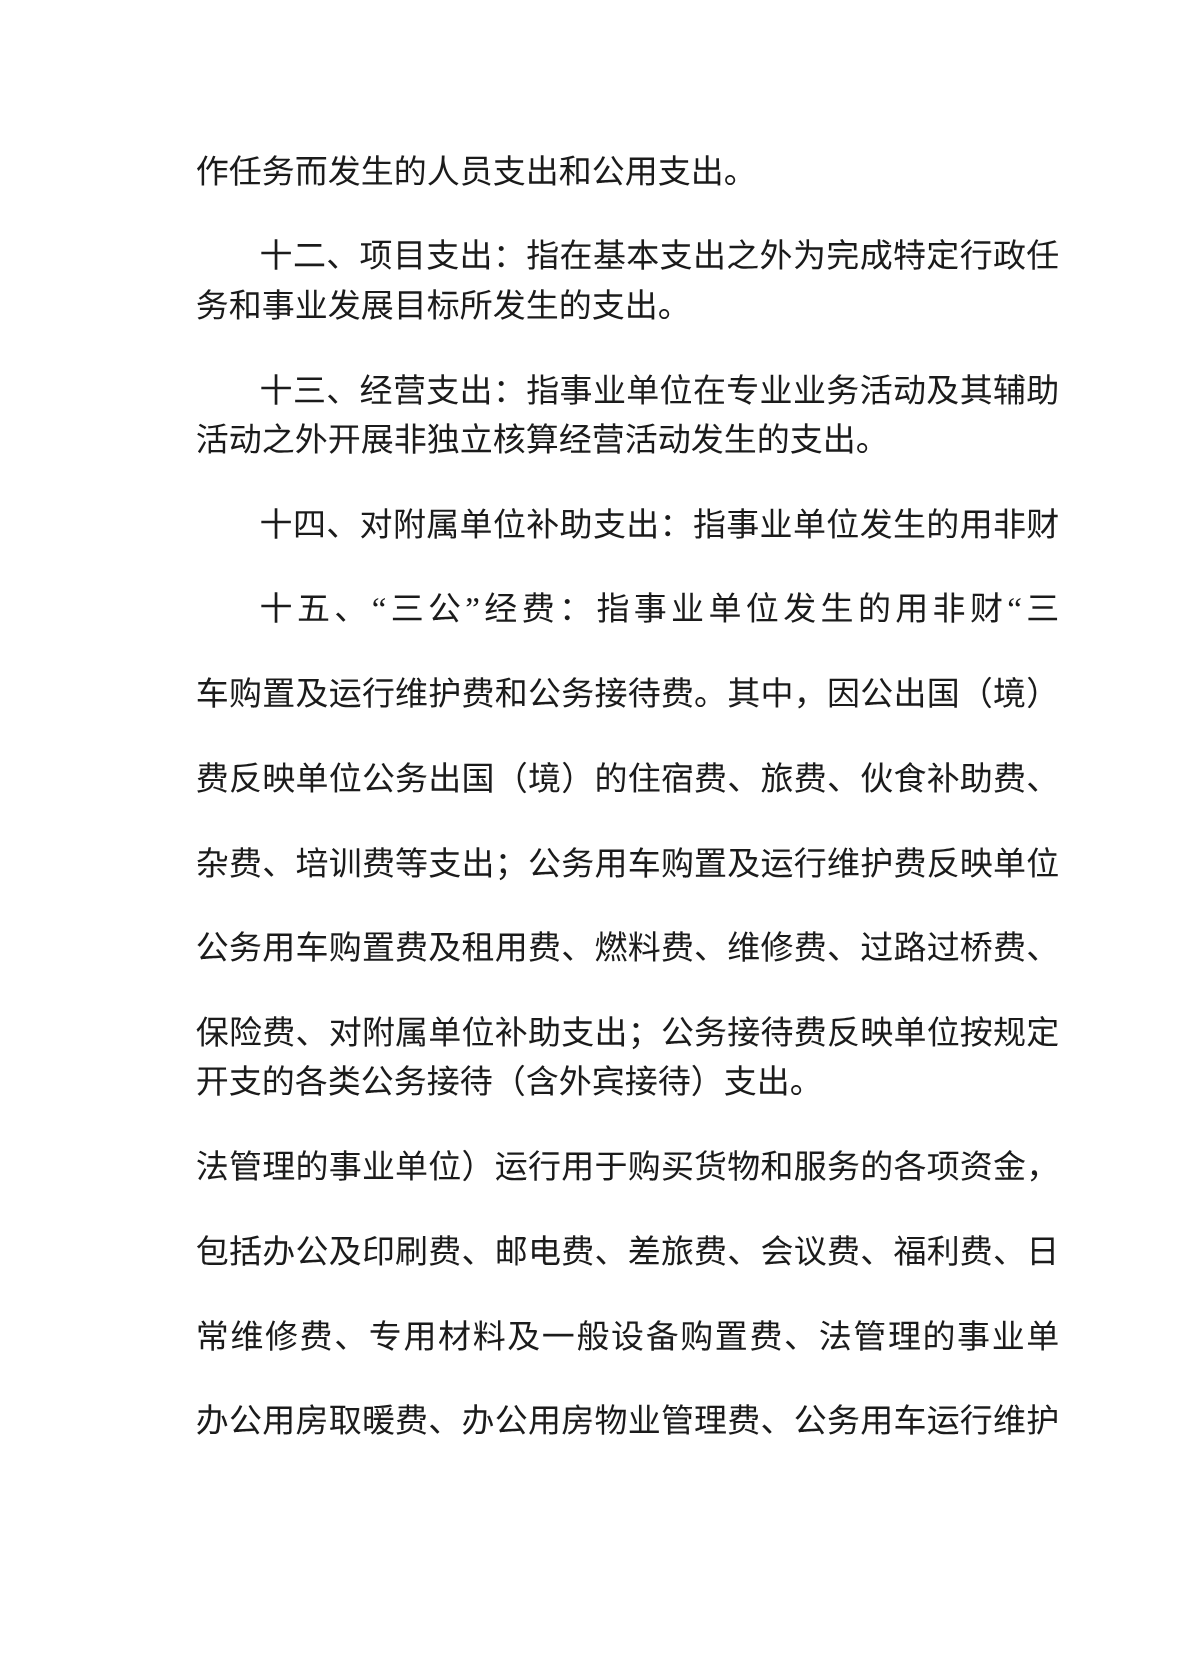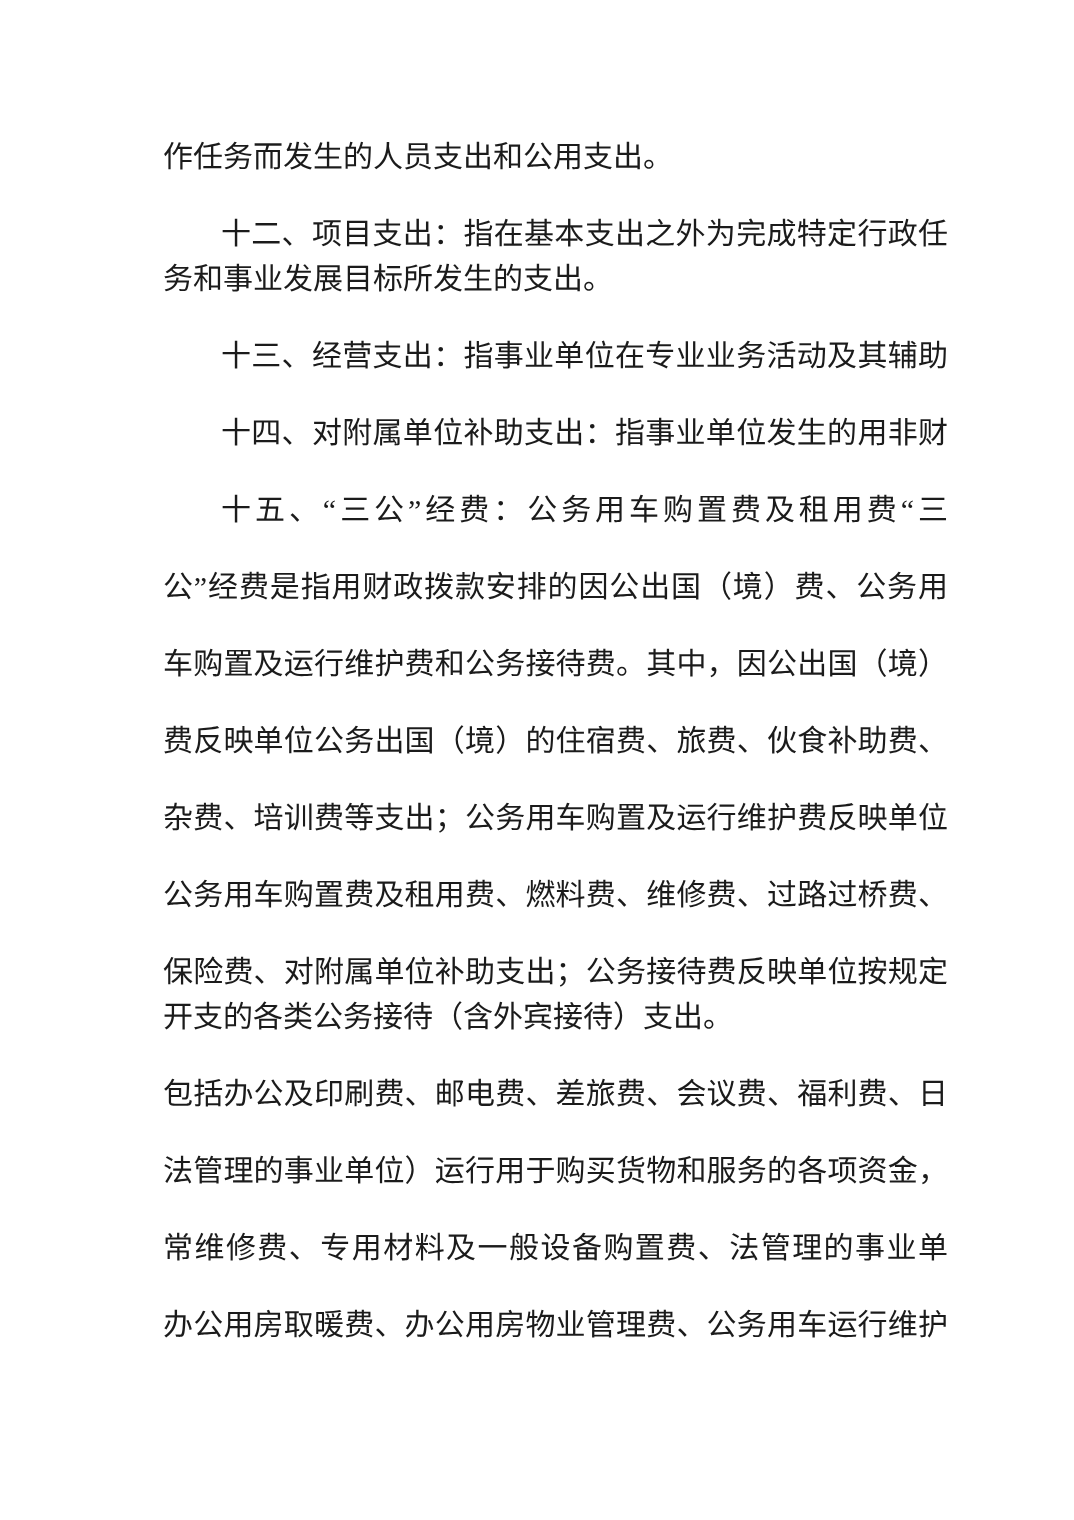--- a/index.html
+++ b/index.html
@@ -11,21 +11,21 @@
     position: relative;
     width: 1074px;
     height: 1520px;
     margin: 0 auto;
     background: var(--page-bg, #ffffff);
     font-family: "Liberation Serif", "DejaVu Serif", serif;
     overflow: hidden;
   }
   .content {
     position: absolute;
-    left: 163px;
+    left: 178px;
     top: 134px;
     width: 785px;
     color: var(--text-color, #1b1b1b);
     font-size: 30px;
   }
   .paragraph {
     margin: 0;
     padding: 0;
   }
   .text-line {
@@ -54,34 +54,34 @@
   <div class="content" lang="zh-CN">
       <div class="paragraph">
         <div class="text-line">作任务而发生的人员支出和公用支出。</div>
       </div>
       <div class="paragraph">
         <div class="text-line indent fill">十二、项目支出：指在基本支出之外为完成特定行政任</div>
         <div class="text-line">务和事业发展目标所发生的支出。</div>
       </div>
       <div class="paragraph">
         <div class="text-line indent fill">十三、经营支出：指事业单位在专业业务活动及其辅助</div>
+        <div class="text-line">活动之外开展非独立核算经营活动发生的支出。</div>
       </div>
       <div class="paragraph">
         <div class="text-line indent fill">十四、对附属单位补助支出：指事业单位发生的用非财</div>
       </div>
       <div class="paragraph">
-        <div class="text-line indent fill">十五、“三公”经费：公务用车购置费及租用费“三</div>
-        <div class="text-line fill">公”经费是指用财政拨款安排的因公出国（境）费、公务用</div>
+        <div class="text-line indent fill">十五、“三公”经费：指事业单位发生的用非财“三</div>
         <div class="text-line fill">车购置及运行维护费和公务接待费。其中，因公出国（境）</div>
         <div class="text-line fill">费反映单位公务出国（境）的住宿费、旅费、伙食补助费、</div>
         <div class="text-line fill">杂费、培训费等支出；公务用车购置及运行维护费反映单位</div>
         <div class="text-line fill">公务用车购置费及租用费、燃料费、维修费、过路过桥费、</div>
         <div class="text-line fill">保险费、对附属单位补助支出；公务接待费反映单位按规定</div>
         <div class="text-line">开支的各类公务接待（含外宾接待）支出。</div>
       </div>
       <div class="paragraph">
+        <div class="text-line fill">法管理的事业单位）运行用于购买货物和服务的各项资金，</div>
         <div class="text-line fill">包括办公及印刷费、邮电费、差旅费、会议费、福利费、日</div>
-        <div class="text-line fill">法管理的事业单位）运行用于购买货物和服务的各项资金，</div>
         <div class="text-line fill">常维修费、专用材料及一般设备购置费、法管理的事业单位、</div>
         <div class="text-line fill">办公用房取暖费、办公用房物业管理费、公务用车运行维护</div>
       </div>
     </div>
 </div>
 
 </body></html>

